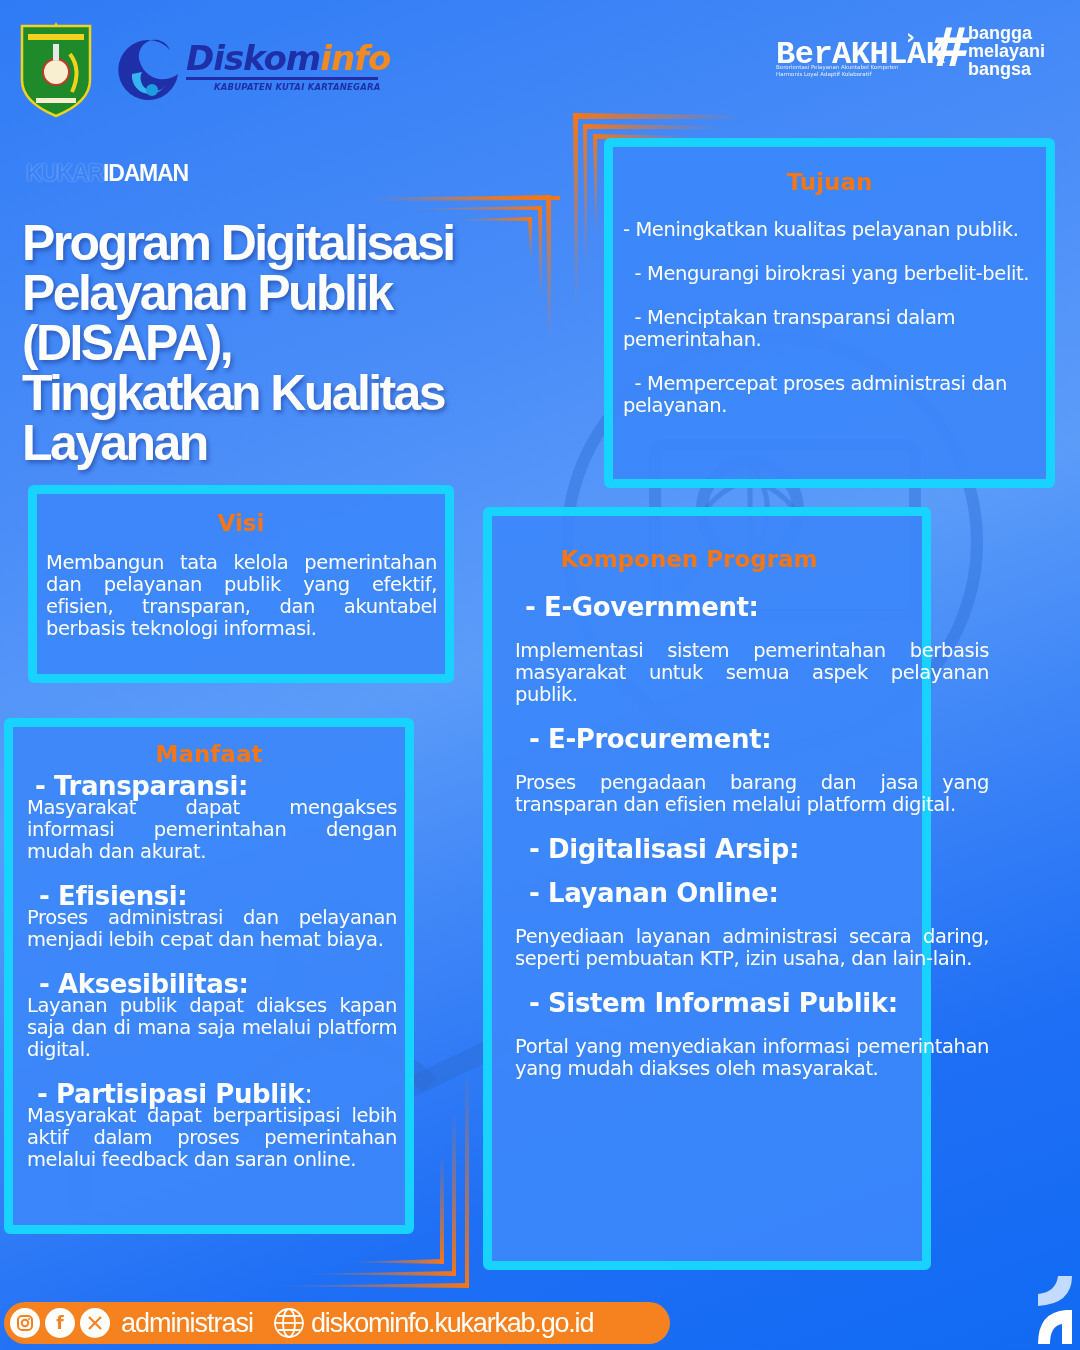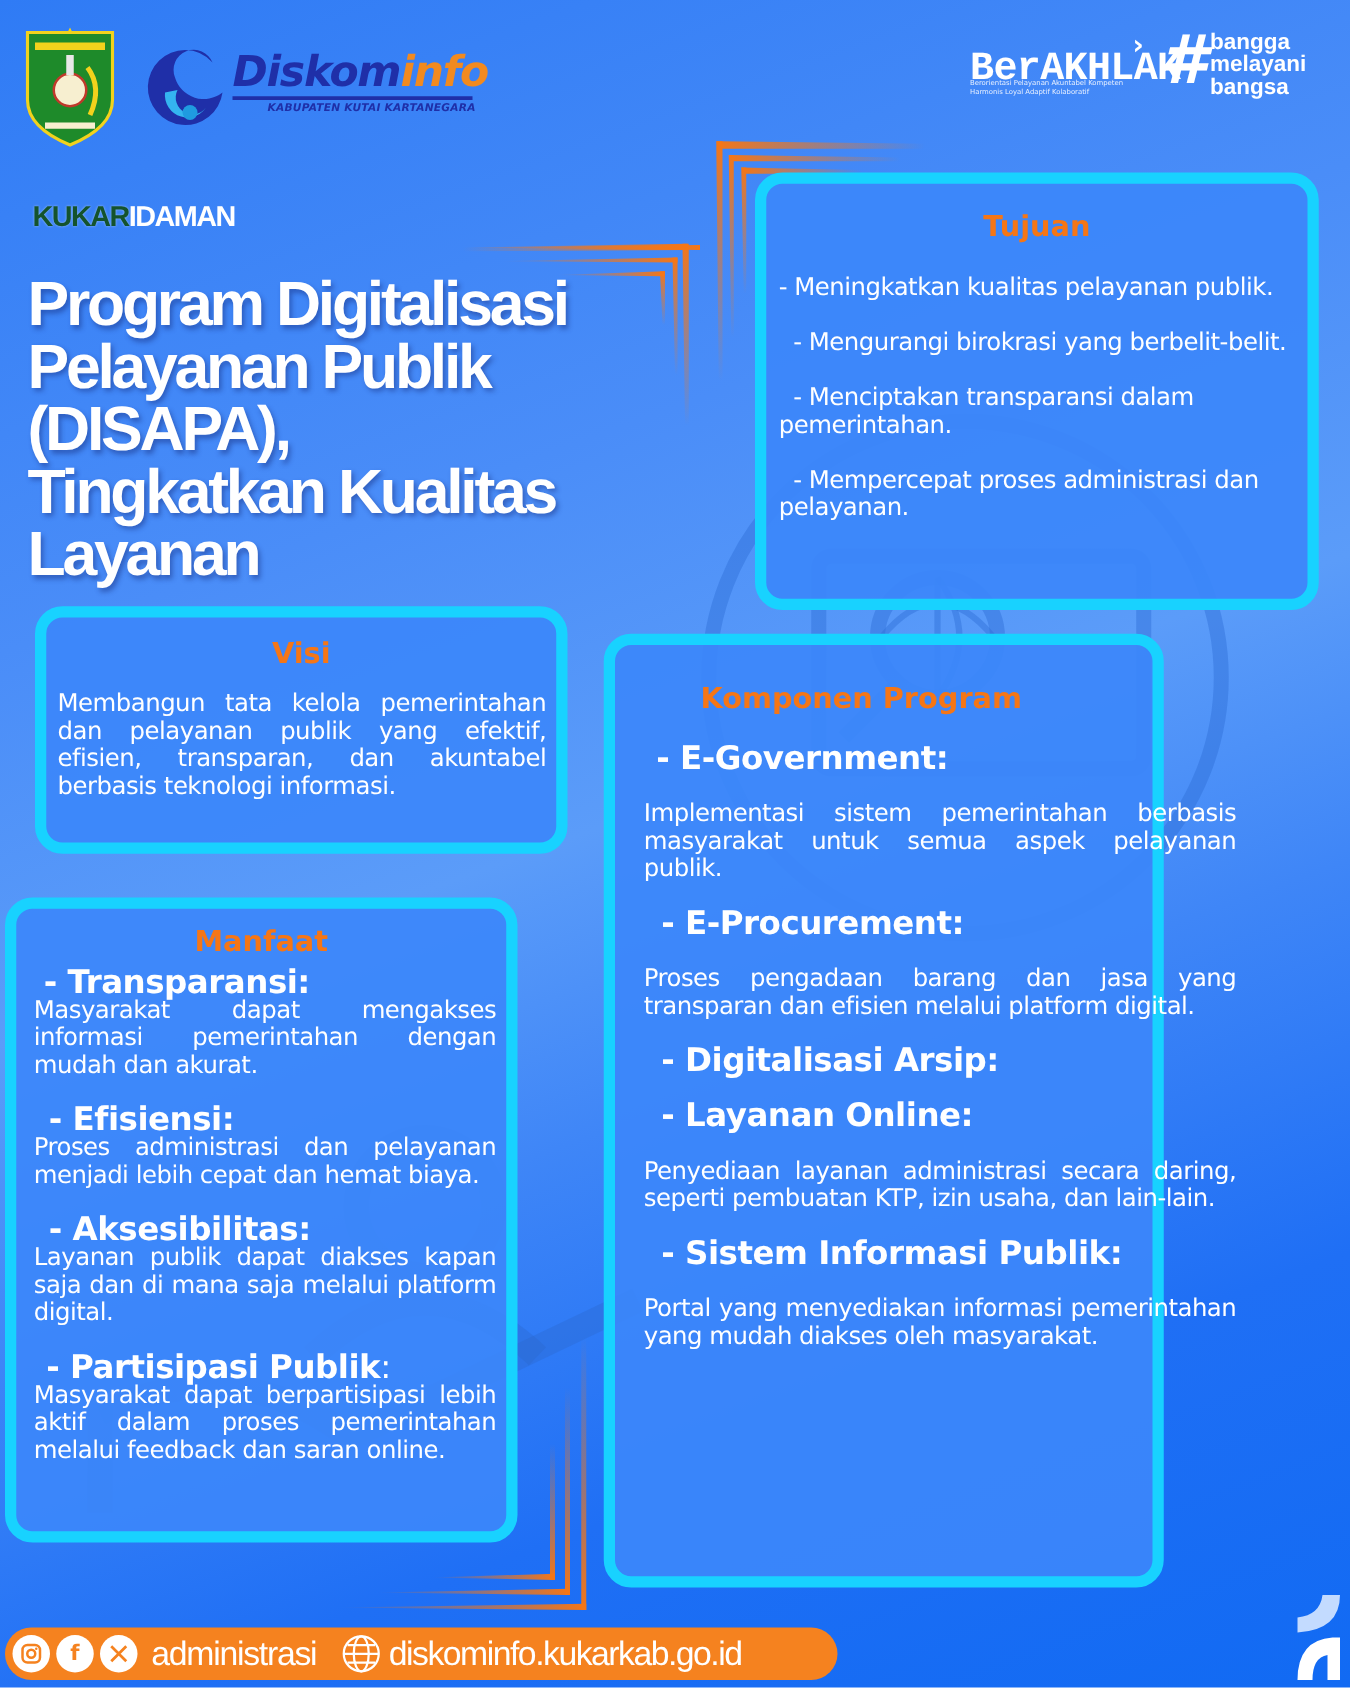--- a/index.html
+++ b/index.html
@@ -32,37 +32,37 @@
   .berakhlak { left: 776px; top: 24px; width: 150px; height: 60px; }
   .berakhlak-title { position: absolute; left: 0; top: 12px; font-family: Liberation Mono, monospace; font-weight: bold; font-size: 32px; letter-spacing: -0.5px; }
   .berakhlak-chev { position: absolute; left: 130px; top: 0px; font-size: 22px; font-weight: bold; }
   .berakhlak-sub { position: absolute; left: 0; top: 40px; font-size: 5.5px; line-height: 7px; width: 150px; color: #e8f0ff; }
   .bangga { left: 928px; top: 24px; width: 140px; height: 60px; }
   .bangga-hash { position: absolute; left: 0; top: -6px; font-size: 54px; font-weight: bold; font-style: italic; line-height: 60px; }
   .bangga-lines { position: absolute; left: 40px; top: 0; font-family: "Liberation Sans", sans-serif; font-size: 18px; line-height: 18px; font-weight: bold; }
 
   
   .tag { left: 26px; top: 160px; font-family: "Liberation Sans", sans-serif; font-weight: bold; font-size: 23px; letter-spacing: -1.2px; }
-  .tag .red { color: #14532d; text-shadow: 0 0 2px rgba(255,255,255,0.5); }
+  .tag .red { color: #3b82f6; text-shadow: 0 0 2px rgba(255,255,255,0.5); }
   .tag .white { color: #ffffff; }
   .title {
     left: 22px; top: 218px; width: 520px;
     font-family: "Liberation Sans", sans-serif; font-weight: bold;
     font-size: 50px; line-height: 50px; letter-spacing: -2.6px;
     text-shadow: 2px 3px 4px rgba(20,40,120,0.45);
   }
 
   
   .deco { pointer-events: none; }
 
   
   .card {
     position: absolute;
     border: 9px solid #18d2ff;
-    border-radius: 22px;
+    border-radius: 6px;
     background: rgba(60,135,250,0.92);
   }
   .card-head {
     font-family: "DejaVu Sans", sans-serif; font-weight: bold;
     color: #f57616; text-align: center;
   }
   .body-text {
     font-family: "DejaVu Sans", sans-serif;
     font-size: 19.5px; line-height: 22px; color: #ffffff;
     letter-spacing: -0.4px;

